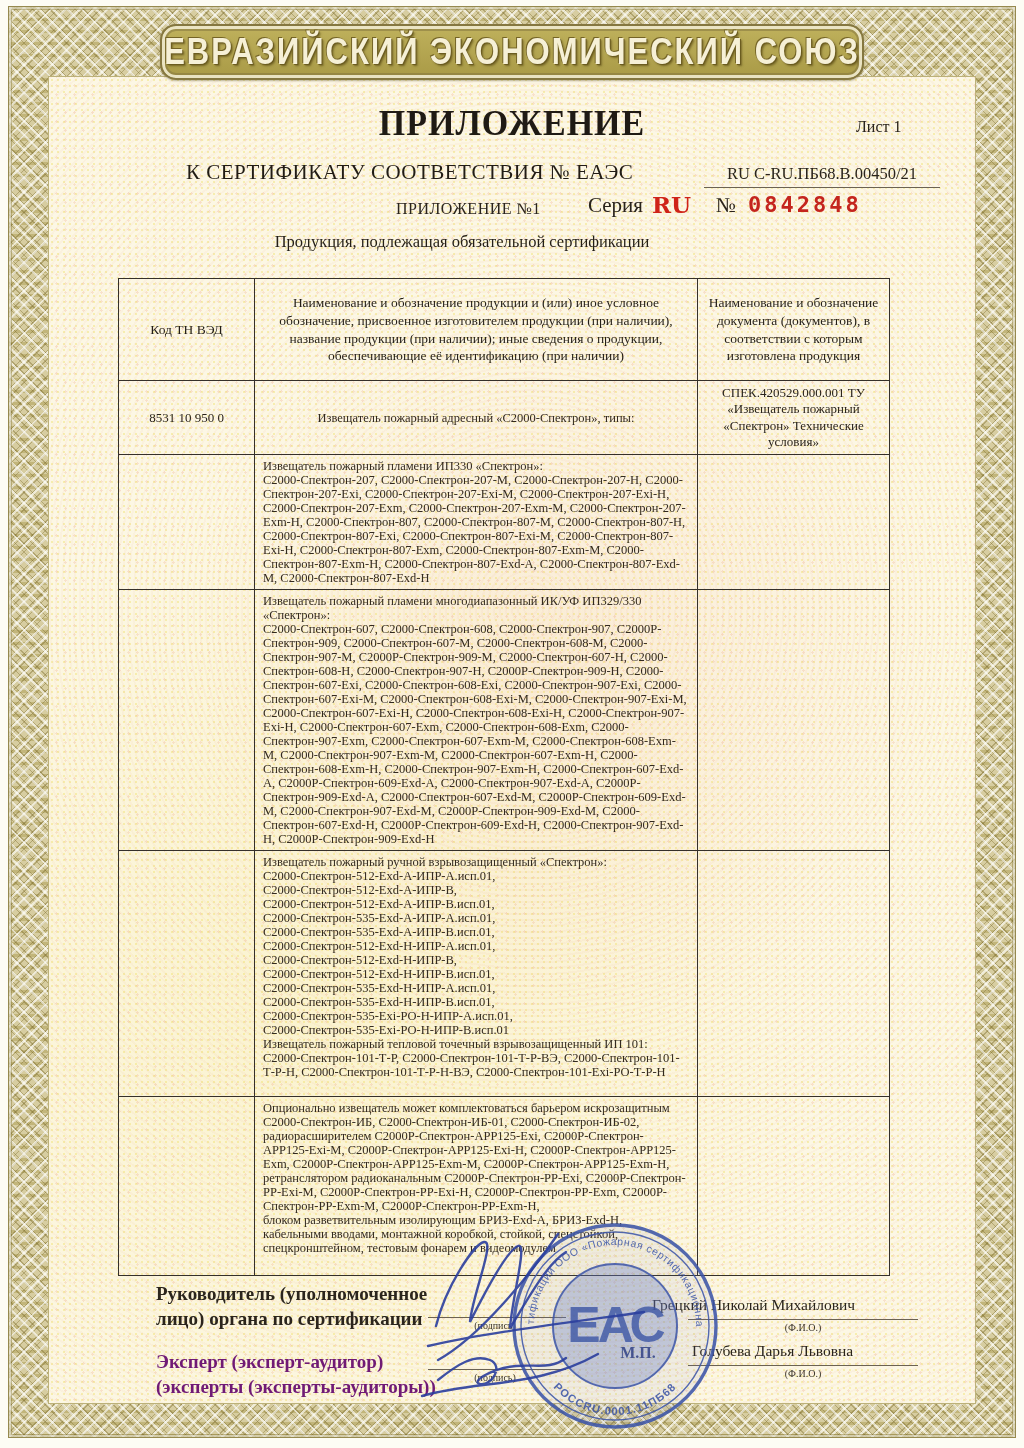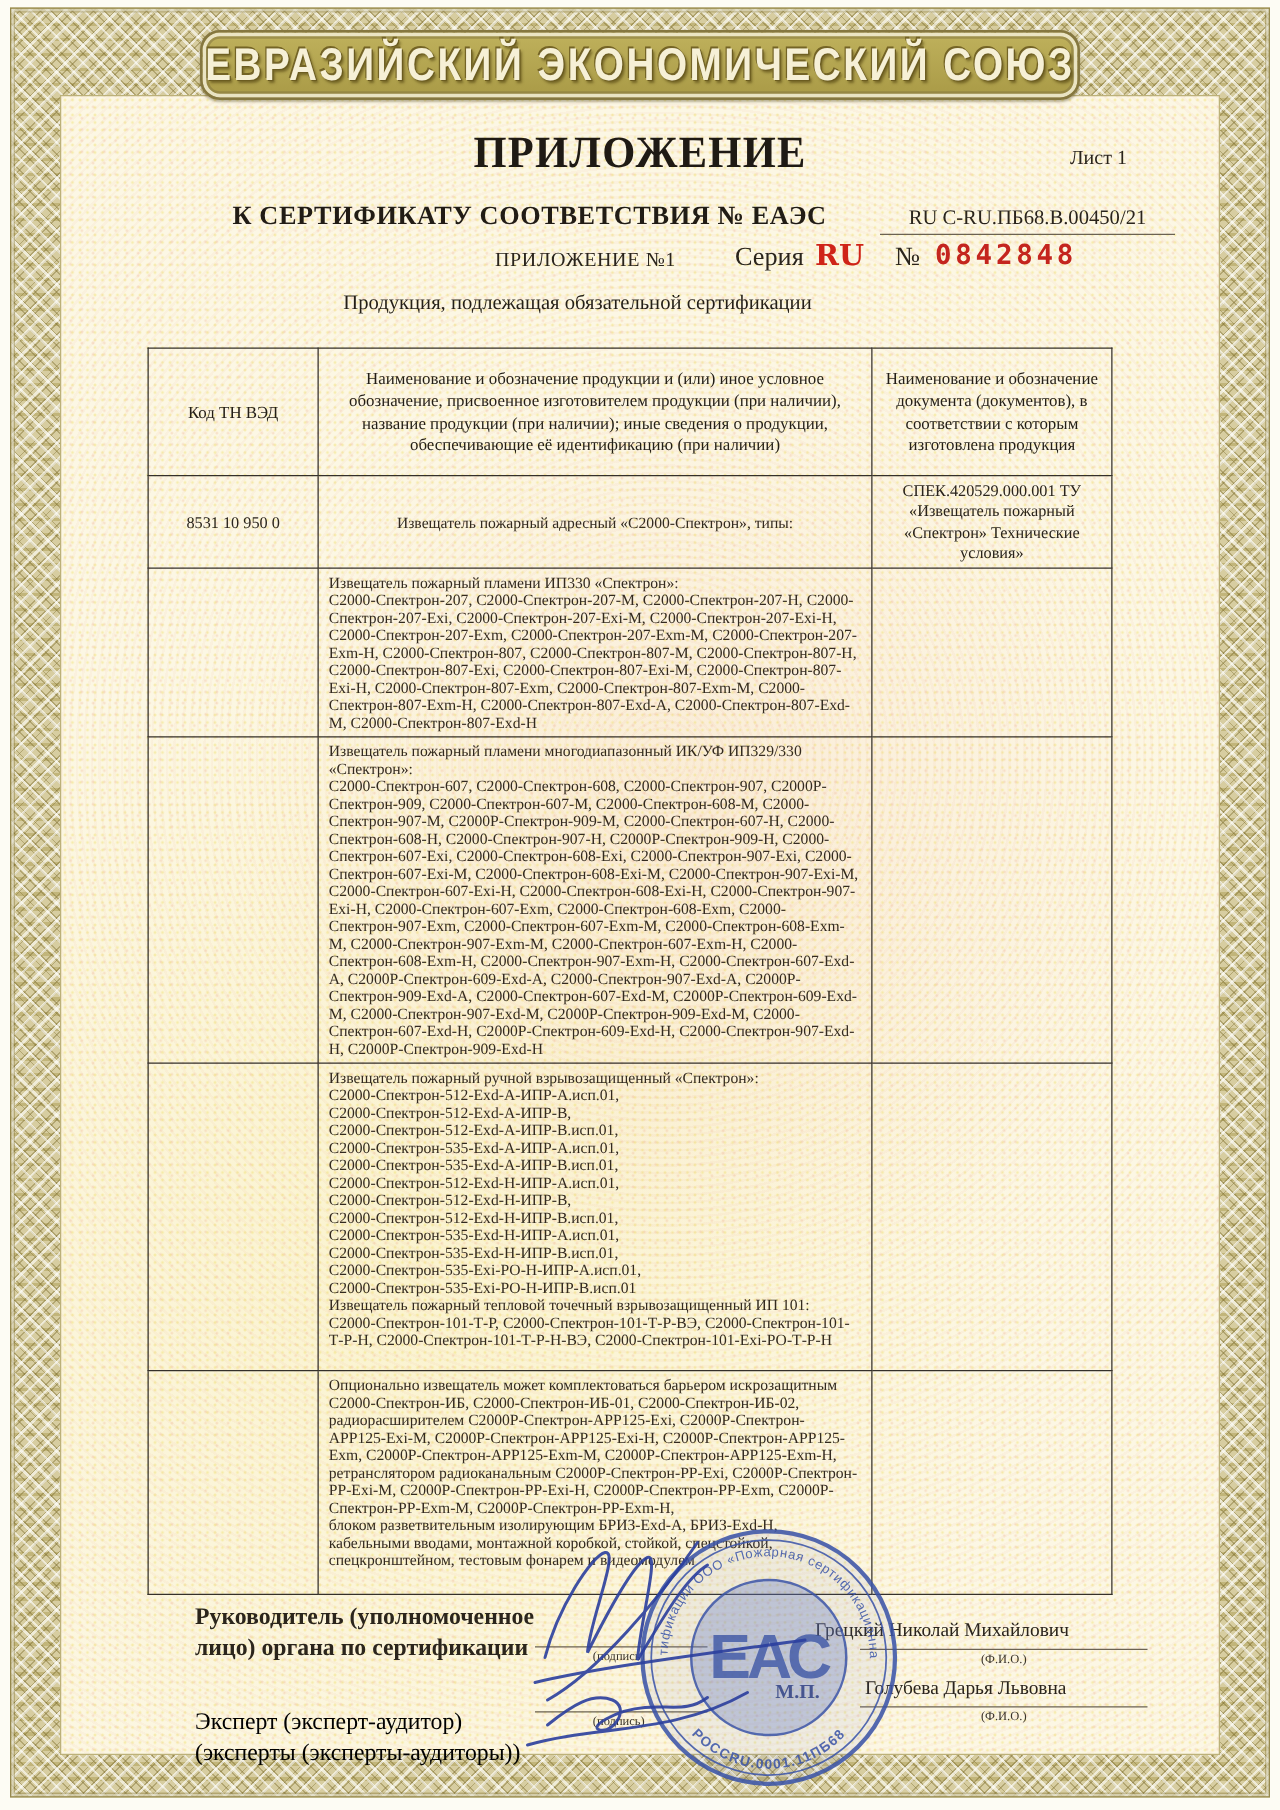--- a/index.html
+++ b/index.html
@@ -35,21 +35,21 @@
     box-shadow: inset 0 0 0 3px rgba(248,243,216,.85), inset 0 0 0 5px rgba(133,119,64,.55), 0 1px 2px rgba(60,50,10,.35);
     display:flex;align-items:center;justify-content:center;z-index:5;}
   .banner span{font-family:"Liberation Sans", sans-serif;font-weight:bold;font-size:31px;
     letter-spacing:2px;transform:scaleY(1.18);color:#f6f0d6;white-space:nowrap;
     text-shadow:-1px -1px 0 #746426, 1px 1px 0 #6b5c20, 2px 2px 2px rgba(70,55,10,.55);}
   
   .abs{position:absolute;}
   .title{left:0;right:0;top:104px;text-align:center;font-size:34px;font-weight:bold;
     letter-spacing:1px;color:#1f1a14;transform:scaleY(1.05);}
   .sheet{left:856px;top:118px;font-size:16px;}
-  .certline{left:186px;top:160px;font-size:21px;font-weight:bold;letter-spacing:.5px;color:#211c15;}
+  .certline{left:186px;top:160px;font-size:21px;font-weight:normal;letter-spacing:.5px;color:#211c15;}
   .certnum{left:704px;top:164px;width:236px;font-size:16.5px;text-align:center;
     border-bottom:1px solid #6b6252;padding-bottom:3px;color:#2a241c;}
   .appnum{left:396px;top:200px;font-size:16px;letter-spacing:.5px;}
   .series{left:588px;top:193px;font-size:21px;}
   .seriesval{left:652px;top:191px;font-size:23px;font-weight:bold;color:#cf2318;font-family:"DejaVu Serif", serif;}
   .numsign{left:716px;top:193px;font-size:21px;}
   .formnum{left:748px;top:192px;font-size:22px;font-weight:bold;color:#c4251e;
     font-family:"DejaVu Sans Mono", monospace;letter-spacing:3px;}
   .subtitle{left:0;right:100px;top:232px;text-align:center;font-size:16.5px;color:#241f17;}
   
@@ -59,21 +59,21 @@
   .c-prod{width:426px;font-size:12.5px;line-height:1.12;text-align:left;color:#332a1f;}
   .c-doc{width:175px;text-align:center;font-size:13px;line-height:1.25;}
   tr.h td{font-size:13.5px;line-height:1.32;text-align:center;vertical-align:middle;color:#231e16;}
   tr.r0{height:102px;} tr.r1{height:67px;} tr.r2{height:131px;}
   tr.r3{height:260px;} tr.r4{height:246px;} tr.r5{height:179px;margin-top:17px;}
   tr.r1 .c-prod{text-align:center;}
   tr.r2 .c-prod, tr.r3 .c-prod, tr.r4 .c-prod, tr.r5 .c-prod{vertical-align:top;}
   .preline{white-space:pre-line;}
   
   .role1{left:156px;top:1282px;font-size:19px;font-weight:bold;line-height:1.3;color:#2b251c;}
-  .role2{left:156px;top:1350px;font-size:19px;font-weight:normal;line-height:1.3;color:#000000;margin-top:16px;}
+  .role2{left:156px;top:1350px;font-size:19px;font-weight:bold;line-height:1.3;color:#701a75;}
   .sigline{border-bottom:1px solid #6b6252;height:1px;}
   .sig1{left:428px;top:1316px;width:138px;}
   .sig2{left:428px;top:1368px;width:138px;}
   .cap{font-size:10px;text-align:center;color:#3a342a;}
   .cap1{left:440px;top:1320px;width:110px;}
   .cap2{left:440px;top:1372px;width:110px;}
   .name1{left:652px;top:1296px;width:226px;font-size:15.5px;text-align:left;}
   .nameline1{left:688px;top:1318px;width:230px;}
   .fio1{left:688px;top:1322px;width:230px;}
   .name2{left:692px;top:1342px;width:226px;font-size:15.5px;text-align:left;}

